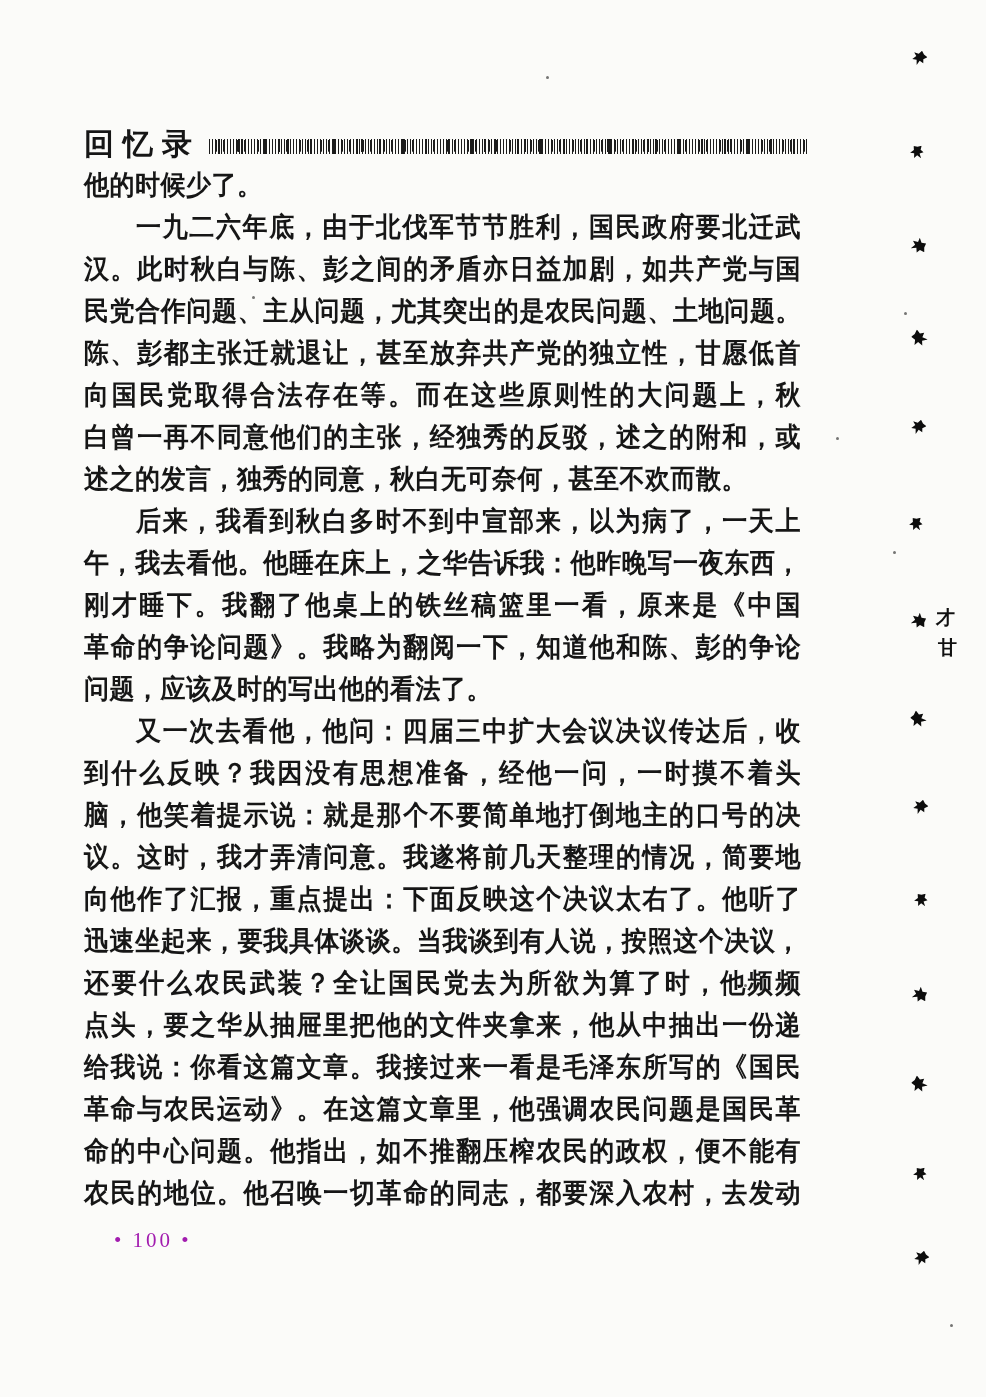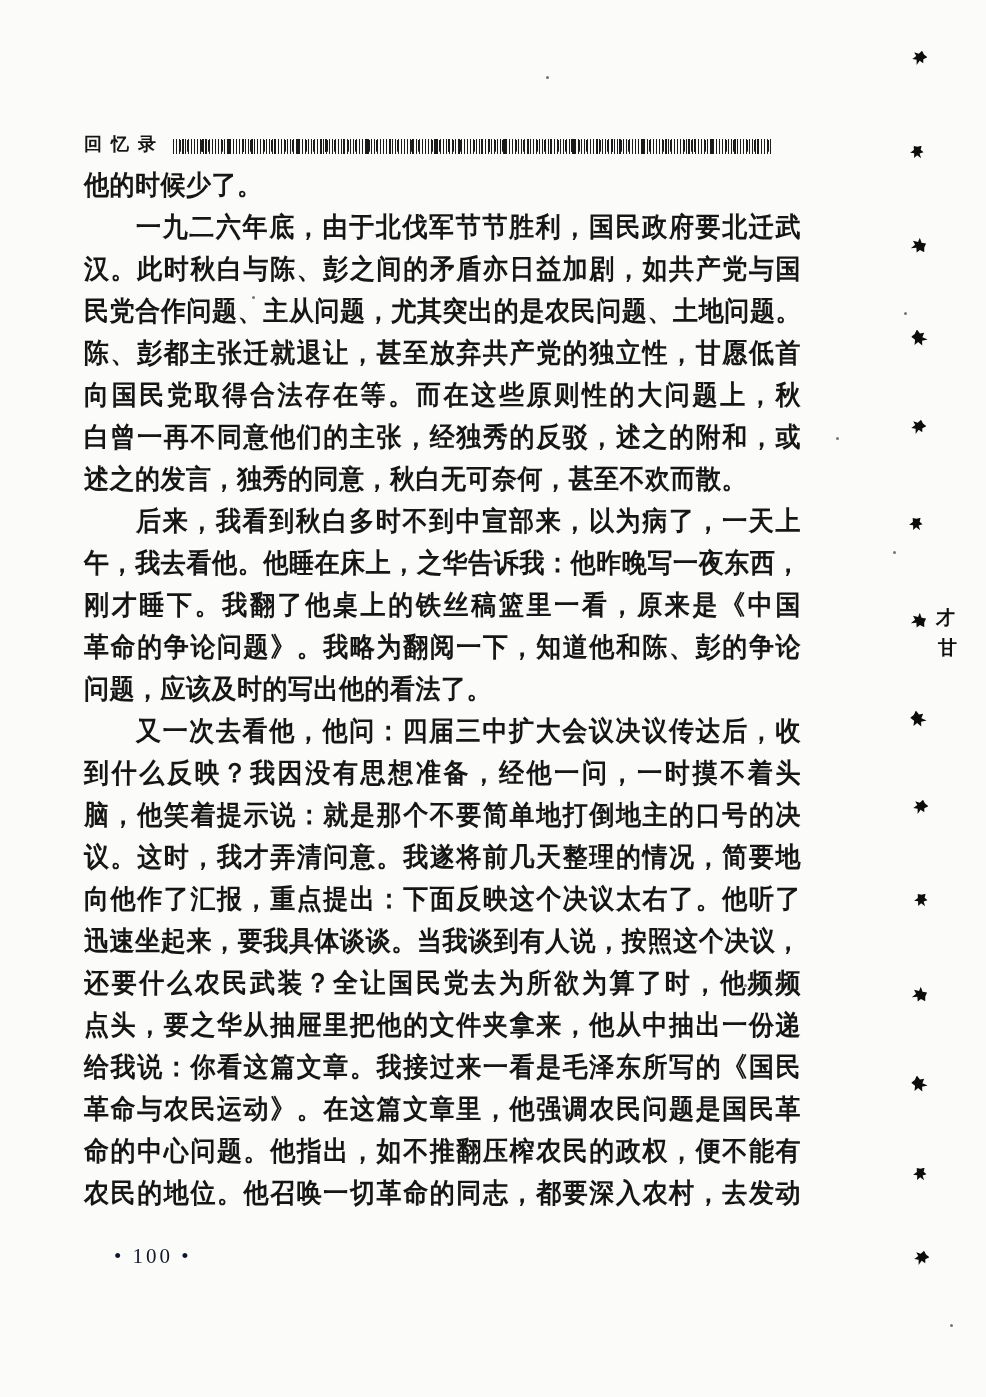--- a/index.html
+++ b/index.html
@@ -8,21 +8,21 @@
     background:#fbfbf9;
     font-family:"Liberation Serif","DejaVu Serif",serif;
   }
   .page{position:absolute;inset:0;}
   
   .header-row{
     position:absolute;left:84px;top:126px;width:716px;height:36px;
     display:flex;align-items:center;
   }
   .header-title{
-    font-size:18px;font-weight:700;color:#161616;
+    font-size:30px;font-weight:700;color:#161616;
     letter-spacing:9px;white-space:nowrap;flex:0 0 auto;
   }
   .header-band{
     margin-left:8px;flex:0 0 auto;width:598px;height:15px;margin-top:4px;
     background-image:
       repeating-linear-gradient(90deg,#1b1b1b 0 1px,transparent 1px 3px),
       repeating-linear-gradient(90deg,#1b1b1b 0 1px,transparent 1px 7px),
       repeating-linear-gradient(90deg,transparent 0 9px,#1b1b1b 9px 11px,transparent 11px 23px),
       repeating-linear-gradient(90deg,transparent 0 29px,#1b1b1b 29px 30px,transparent 30px 41px);
     background-size:auto 100%, auto 78%, auto 100%, auto 88%;
@@ -37,22 +37,22 @@
     font-size:25px;font-weight:700;line-height:42px;height:42px;
     white-space:nowrap;letter-spacing:0.5px;
     transform:scaleY(1.08);transform-origin:center;
   }
   .text-line.just{
     white-space:normal;text-align:justify;text-align-last:justify;
     word-break:break-all;
   }
   .text-line.indent{padding-left:52px;}
   .page-number{
-    margin-top:30px;padding-left:30px;
-    font-size:21px;font-weight:400;color:#0f172a;letter-spacing:3px;
+    margin-top:14px;padding-left:30px;
+    font-size:21px;font-weight:400;color:#a21caf;letter-spacing:3px;
   }
   
   .blob{
     position:absolute;width:15px;height:16px;background:#0d0d0d;
     clip-path:polygon(48% 0,70% 18%,100% 26%,78% 48%,88% 72%,58% 66%,50% 100%,36% 68%,6% 74%,24% 46%,0 28%,34% 26%);
   }
   .blob.r1{transform:rotate(22deg) scale(.95);}
   .blob.r2{transform:rotate(-30deg) scale(.9);}
   .blob.r3{transform:rotate(74deg);}
   .blob.r4{transform:rotate(-80deg) scale(1.05);}

